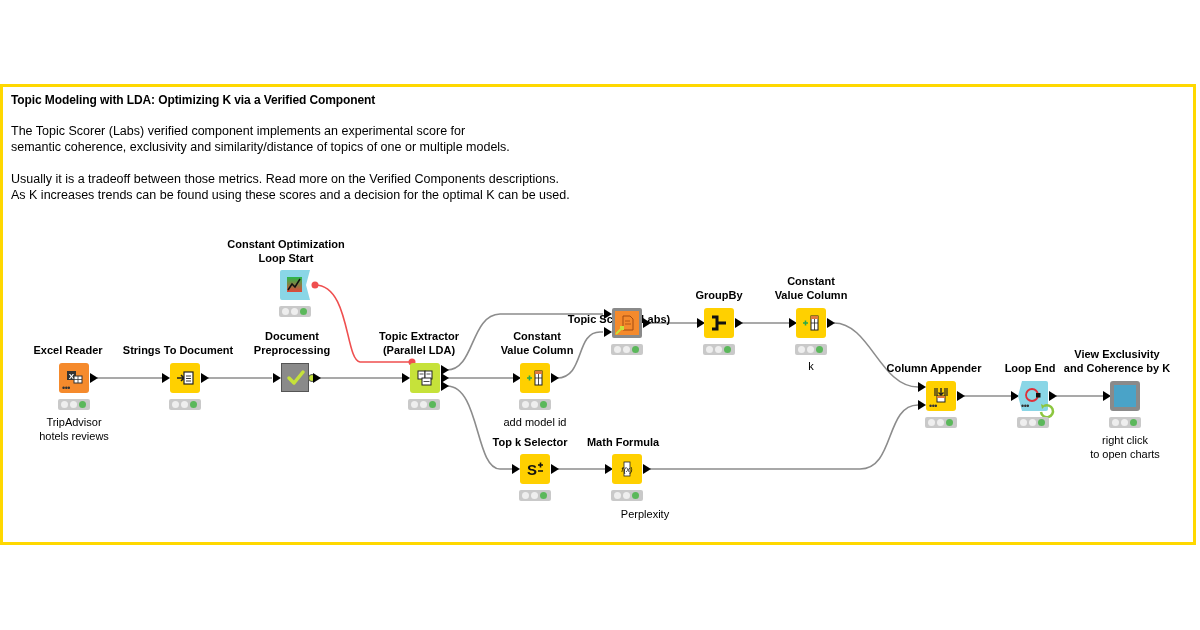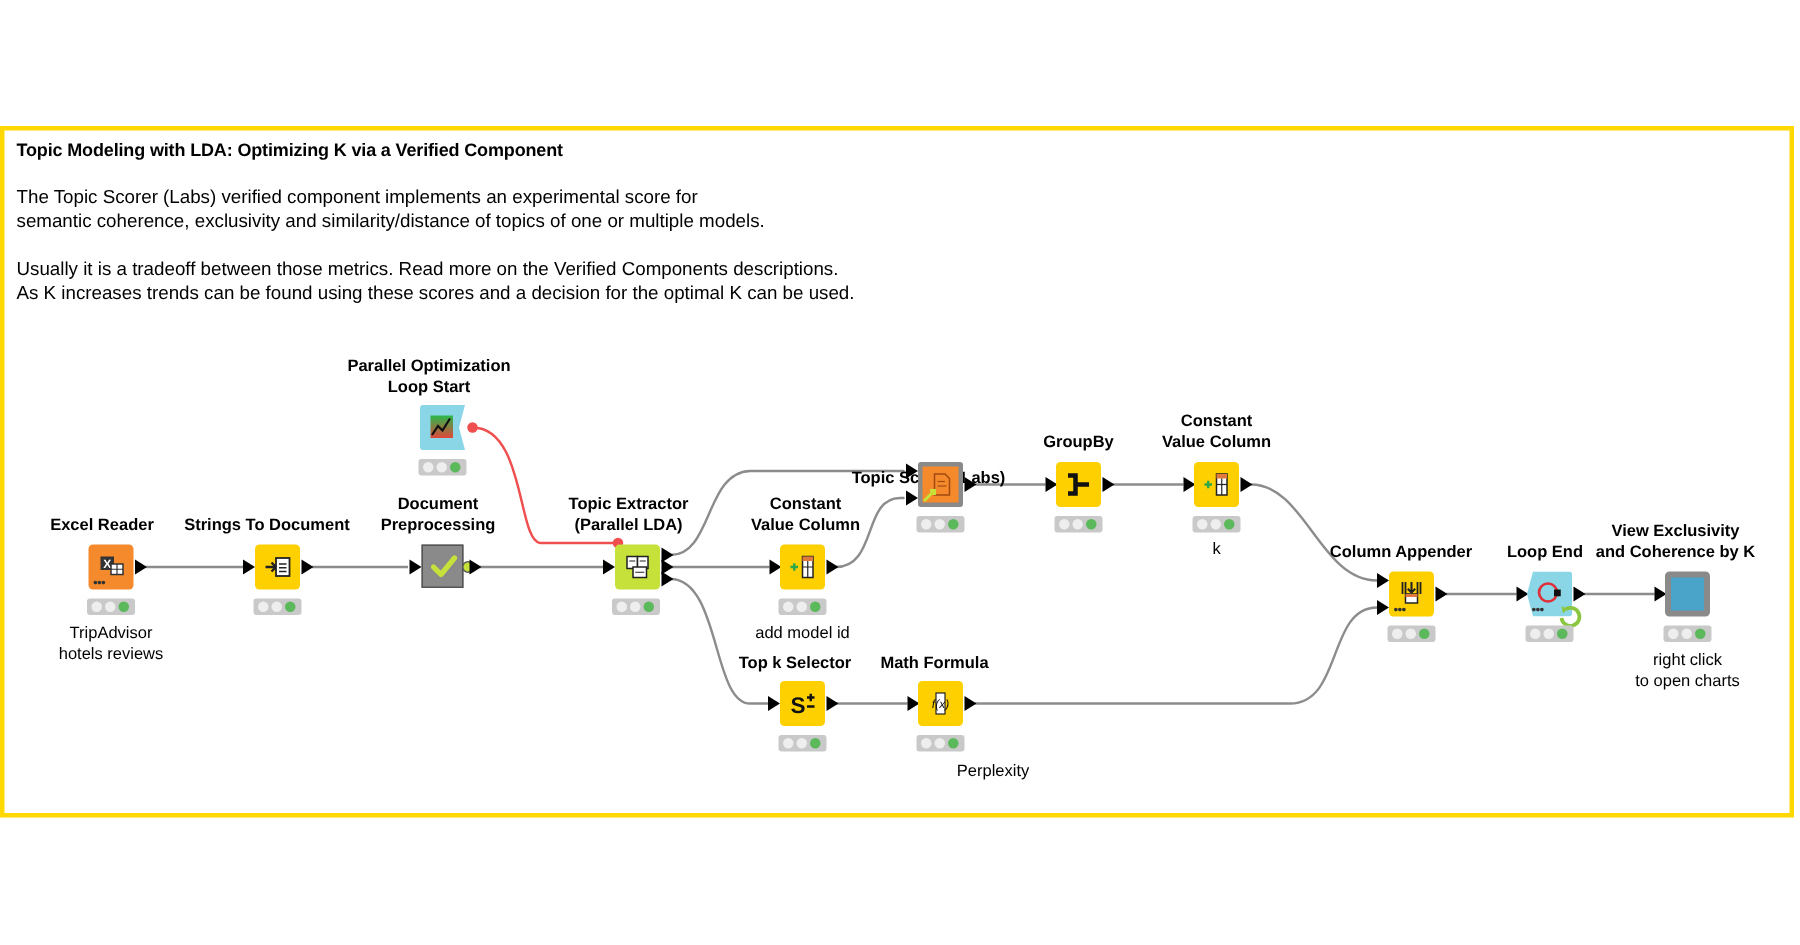--- a/index.html
+++ b/index.html
@@ -108,21 +108,21 @@
 <div class="node" style="left:281px;top:363px;width:28px;height:29px;">
   <div class="body" style="background:#8a8a8a;border:1.5px solid #555;border-radius:0;width:26px;height:27px;"></div>
   <svg class="glyph" viewBox="0 0 30 30">
     <path d="M8 15 L13 20 L22 9" stroke="#c6e23a" stroke-width="3.5" fill="none" stroke-linecap="round" stroke-linejoin="round"></path>
   </svg>
 </div>
 <div style="position:absolute;left:308px;top:374px;width:6px;height:6px;border-radius:50%;background:#c6e23a;border:1px solid #555;"></div>
 <div class="port-out" style="left:313px;top:373px;"></div>
 
 <div class="label" style="left:286px;top:237px;">
-  <div>Parallel Optimization</div>
+  <div>Constant Optimization</div>
   <div>Loop Start</div>
 </div>
 <div class="node" style="left:280px;top:270px;">
   <svg class="glyph" viewBox="0 0 30 30">
     <path d="M2 0 L30 0 L26 15 L30 30 L2 30 Q0 30 0 28 L0 2 Q0 0 2 0 Z" fill="#8ad6e6"></path>
   </svg>
   <svg class="glyph" viewBox="0 0 30 30">
     <defs>
         <linearGradient id="lg1" x1="0" y1="0" x2="0" y2="1">
           <stop offset="0" stop-color="#29b84a"></stop>
@@ -329,13 +329,13 @@
     <rect x="12" y="8" width="6" height="14" fill="#fff" stroke="#222" stroke-width="0.8"></rect>
     <text x="15" y="18" font-size="8" fill="#111" text-anchor="middle" font-family="Liberation Sans, sans-serif">f(x)</text>
   </svg>
 </div>
 <div class="port-out" style="left:643px;top:464px;"></div>
 <div class="status" style="left:627px;top:490px;">
     <i class="a"></i>
     <i class="b"></i>
     <i class="c"></i>
   </div>
-<div class="sublabel" style="left:644px;top:507px;padding-left:36px;">Perplexity</div>
+<div class="sublabel" style="left:627px;top:507px;padding-left:36px;">Perplexity</div>
 
 </body></html>

